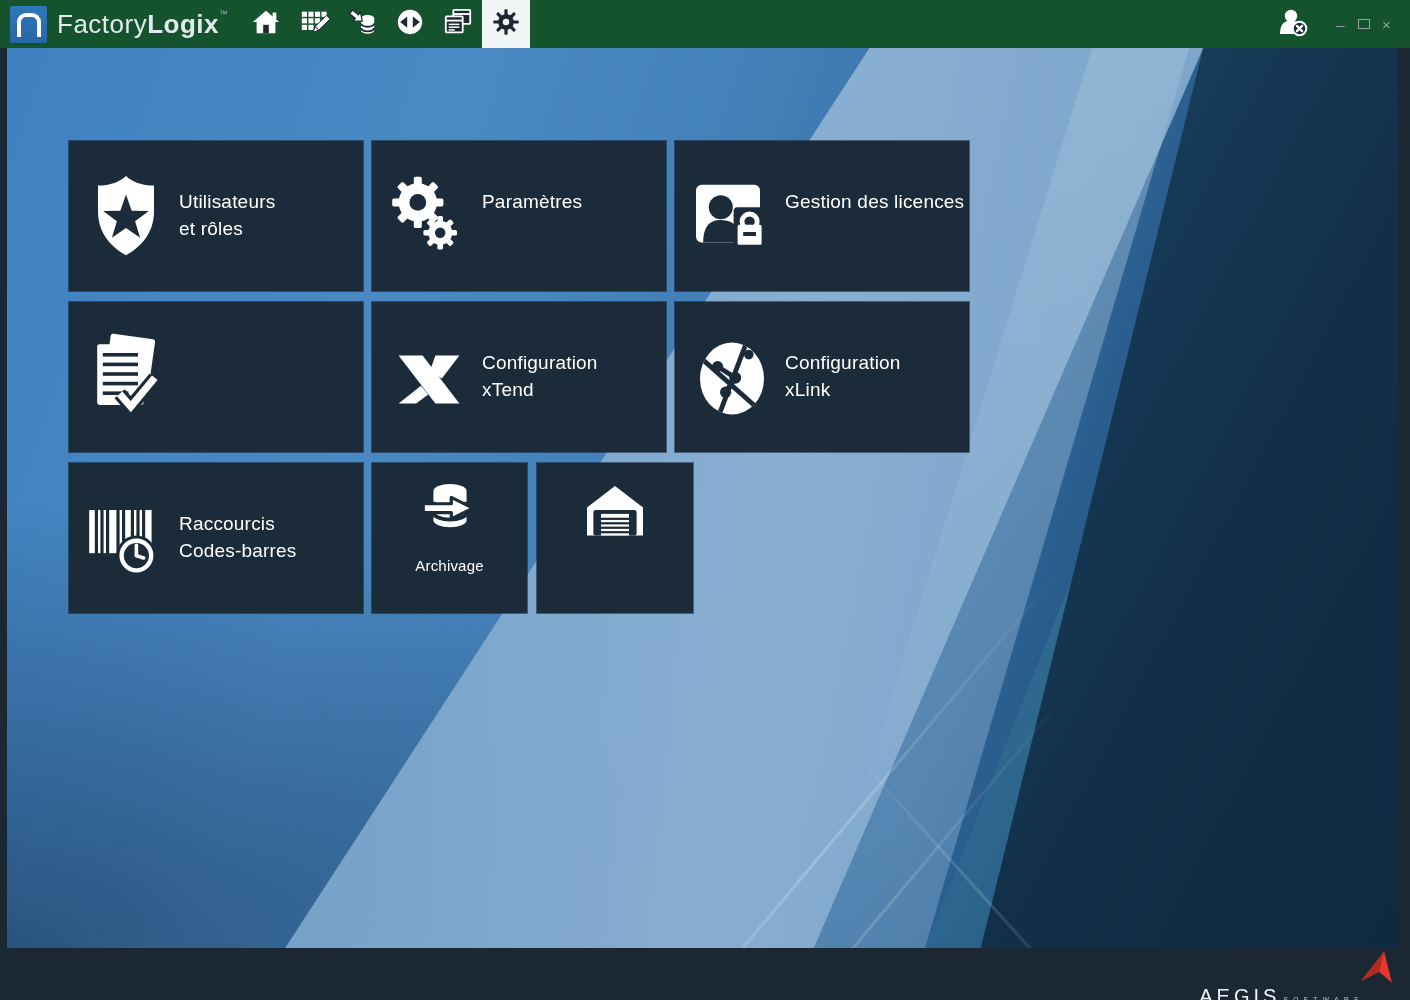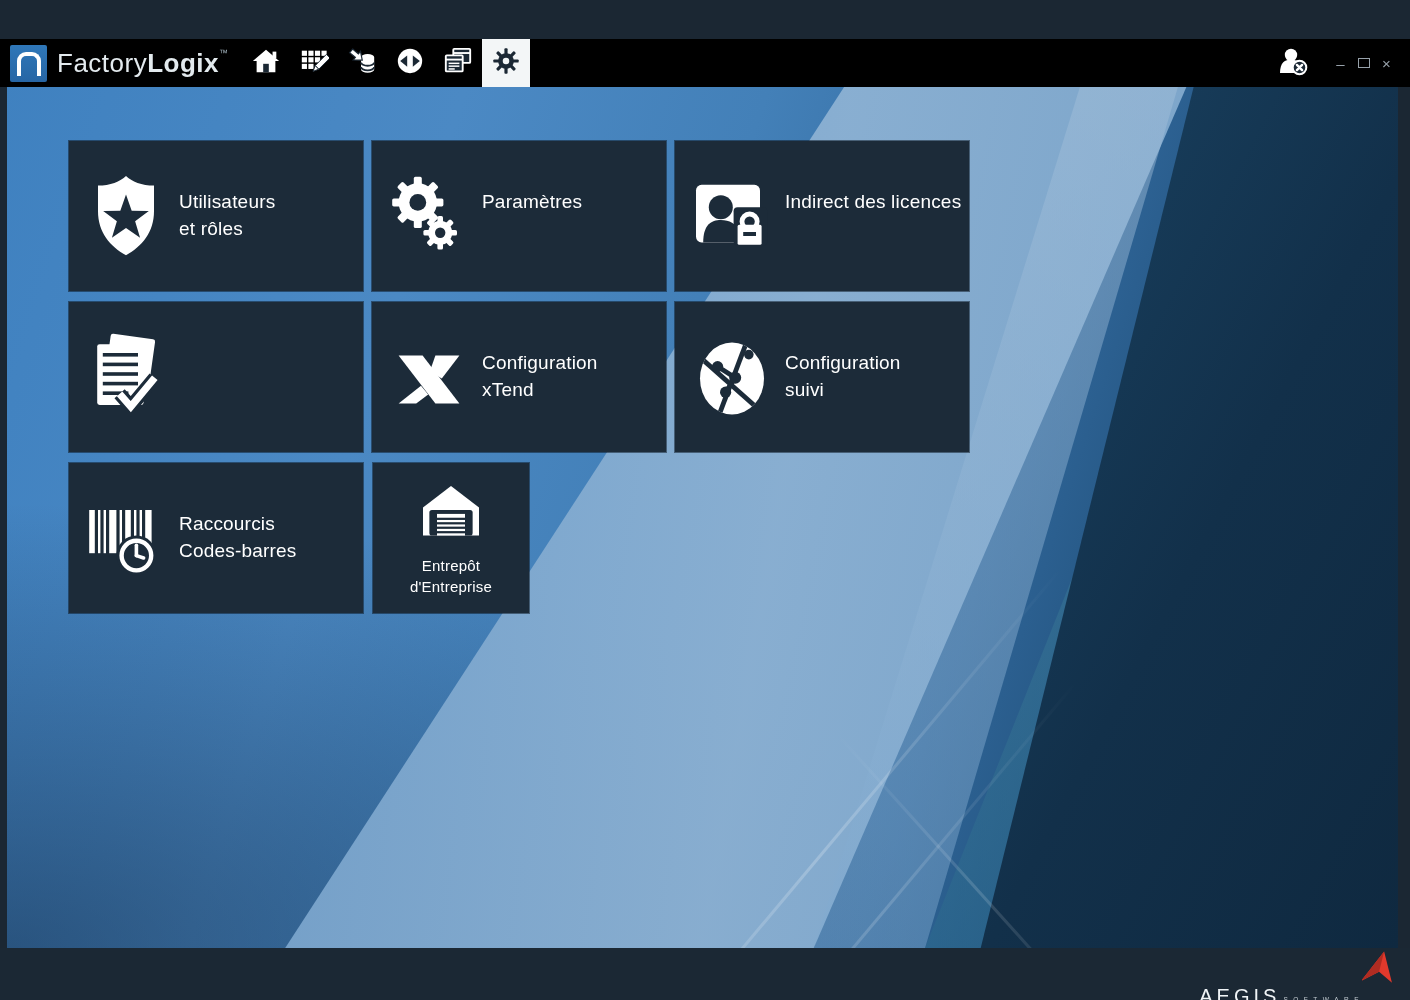--- a/index.html
+++ b/index.html
@@ -3,21 +3,21 @@
 <meta charset="utf-8">
 <title>FactoryLogix</title>
 <style>
   html,body{margin:0;padding:0;background:#0d161e;}
   .app{position:relative;width:1410px;height:1000px;overflow:hidden;
        background:#1b2733;font-family:"Liberation Sans",sans-serif;
        -webkit-font-smoothing:antialiased;}
 
   
   .titlebar{position:absolute;left:0;top:0;width:1410px;height:48px;
-            background:#000000;display:flex;align-items:center;z-index:30;margin-top:39px;}
+            background:#14532d;display:flex;align-items:center;z-index:30;}
   .logo-mark{width:37px;height:37px;margin-left:10px;border-radius:2px;
              background:linear-gradient(180deg,#2f77b8,#2766a5);
              display:flex;align-items:flex-end;justify-content:center;flex:0 0 auto;}
   .logo-n{width:16px;height:20px;border:4.5px solid #fff;border-bottom:none;
           border-radius:9px 9px 0 0;margin-bottom:6px;}
   .logo-text{margin-left:10px;font-size:26px;color:#e3eaee;white-space:nowrap;}
   .logo-text .light{font-weight:300;letter-spacing:.5px;}
   .logo-text .bold{font-weight:700;letter-spacing:.5px;}
   .logo-text .tm{font-size:9px;vertical-align:top;color:#9fb0ba;}
   .nav{display:flex;height:48px;margin-left:14px;}
@@ -264,21 +264,21 @@
               <rect x="5" y="16" width="80" height="72" rx="7" fill="#fff"></rect>
               <circle cx="36" cy="44" r="15" fill="#1c2b39"></circle>
               <path d="M14 88 C14 66 24 60 36 60 C47 60 55 65 58 73 L58 88 Z" fill="#1c2b39"></path>
               <rect x="52" y="44" width="42" height="48" rx="5" fill="#1c2b39"></rect>
               <circle cx="72" cy="62" r="9.5" fill="none" stroke="#fff" stroke-width="6"></circle>
               <rect x="57" y="66" width="30" height="25" rx="2" fill="#fff"></rect>
               <rect x="64" y="75" width="16" height="5" fill="#1c2b39"></rect>
             </svg>
           </span>
           <span class="tile-label">
-            <span>Indirect des licences</span>
+            <span>Gestion des licences</span>
           </span>
         </div>
       </div>
 
       <div class="row">
         <div class="tile wide">
           <span class="tile-icon">
             <svg viewBox="0 0 100 110">
               <rect x="26" y="4" width="56" height="72" rx="3" fill="#fff" transform="rotate(8 54 40)"></rect>
               <rect x="14" y="14" width="58" height="76" rx="3" fill="#fff"></rect>
@@ -324,21 +324,21 @@
               <g fill="#1c2b39">
                 <circle cx="32" cy="42" r="7"></circle>
                 <circle cx="54" cy="56" r="7.5"></circle>
                 <circle cx="42" cy="74" r="7"></circle>
                 <circle cx="71" cy="27" r="6"></circle>
               </g>
             </svg>
           </span>
           <span class="tile-label">
             <span>Configuration</span>
-              <span>suivi</span>
+              <span>xLink</span>
           </span>
         </div>
       </div>
 
       <div class="row">
         <div class="tile wide">
           <span class="tile-icon">
             <svg viewBox="0 0 100 110">
               <g fill="#fff">
                 <rect x="4" y="20" width="7" height="54"></rect>
@@ -360,34 +360,42 @@
             </svg>
           </span>
           <span class="tile-label">
             <span>Raccourcis</span>
               <span>Codes-barres</span>
           </span>
         </div>
         <div class="tile small">
           <span class="tile-icon">
             <svg viewBox="0 0 100 110">
+              <path d="M24 22 a26 11 0 0 1 52 0 v46 a26 11 0 0 1 -52 0 Z" fill="#fff"></path>
+              <path d="M24 39 a26 11 0 0 0 52 0 M24 56 a26 11 0 0 0 52 0" fill="none" stroke="#1c2b39" stroke-width="6"></path>
+              <path d="M8 42 L52 42 L52 32 L86 49 L52 66 L52 56 L8 56 Z" fill="#fff" stroke="#1c2b39" stroke-width="5" stroke-linejoin="round"></path>
+            </svg>
+          </span>
+          <span class="tile-label">
+            <span>Archivage</span>
+          </span>
+        </div>
+        <div class="tile small">
+          <span class="tile-icon">
+            <svg viewBox="0 0 100 110">
               <path d="M6 48 L50 14 L94 48 L94 92 L6 92 Z" fill="#fff"></path>
               <rect x="16" y="52" width="68" height="40" rx="4" fill="#1c2b39"></rect>
               <rect x="28" y="58" width="44" height="34" fill="#fff"></rect>
               <g fill="#1c2b39">
                 <rect x="28" y="64" width="44" height="3.5"></rect>
                 <rect x="28" y="71" width="44" height="3.5"></rect>
                 <rect x="28" y="78" width="44" height="3.5"></rect>
                 <rect x="28" y="85" width="44" height="3.5"></rect>
               </g>
             </svg>
-          </span>
-          <span class="tile-label">
-            <span>Entrepôt</span>
-              <span>d'Entreprise</span>
           </span>
         </div>
       </div>
 
     </div>
   </div>
 
   <div class="footer">
     <div class="aegis">
       <div class="aegis-textcol">

